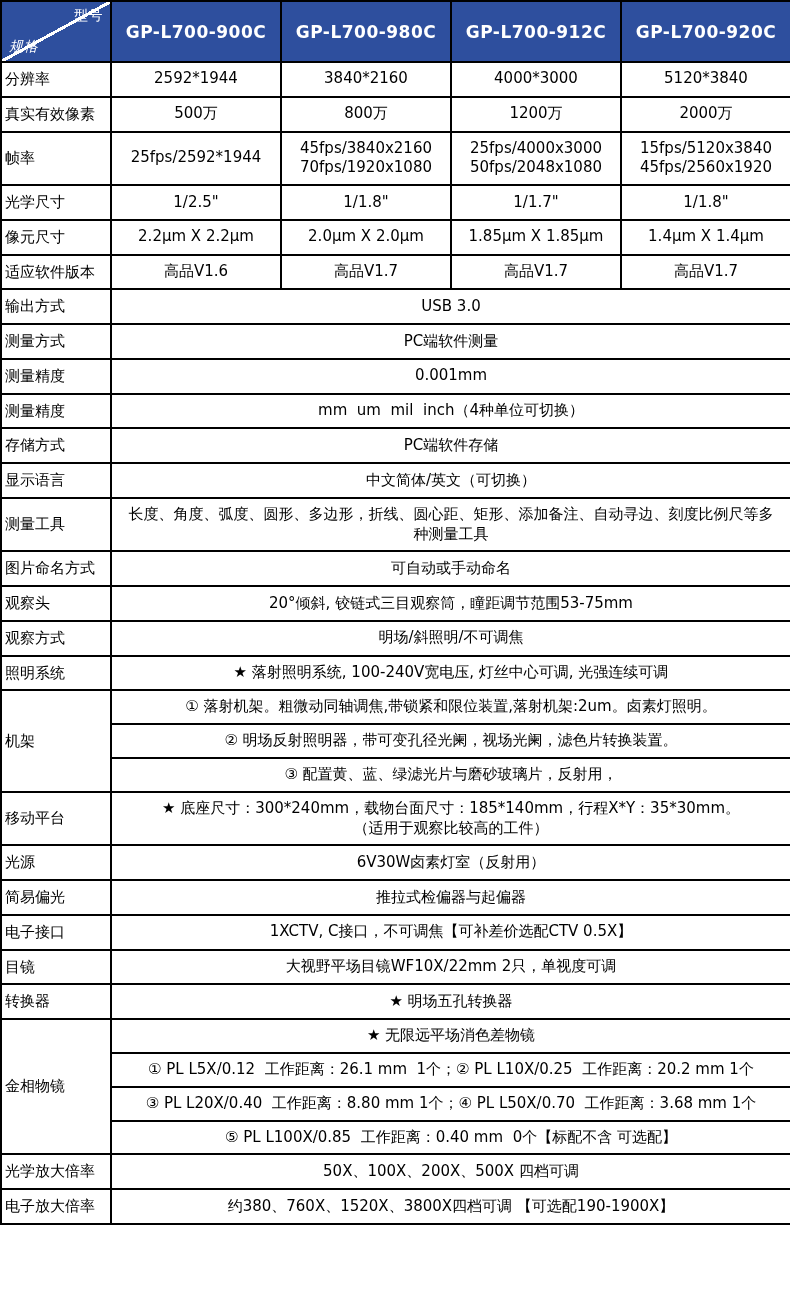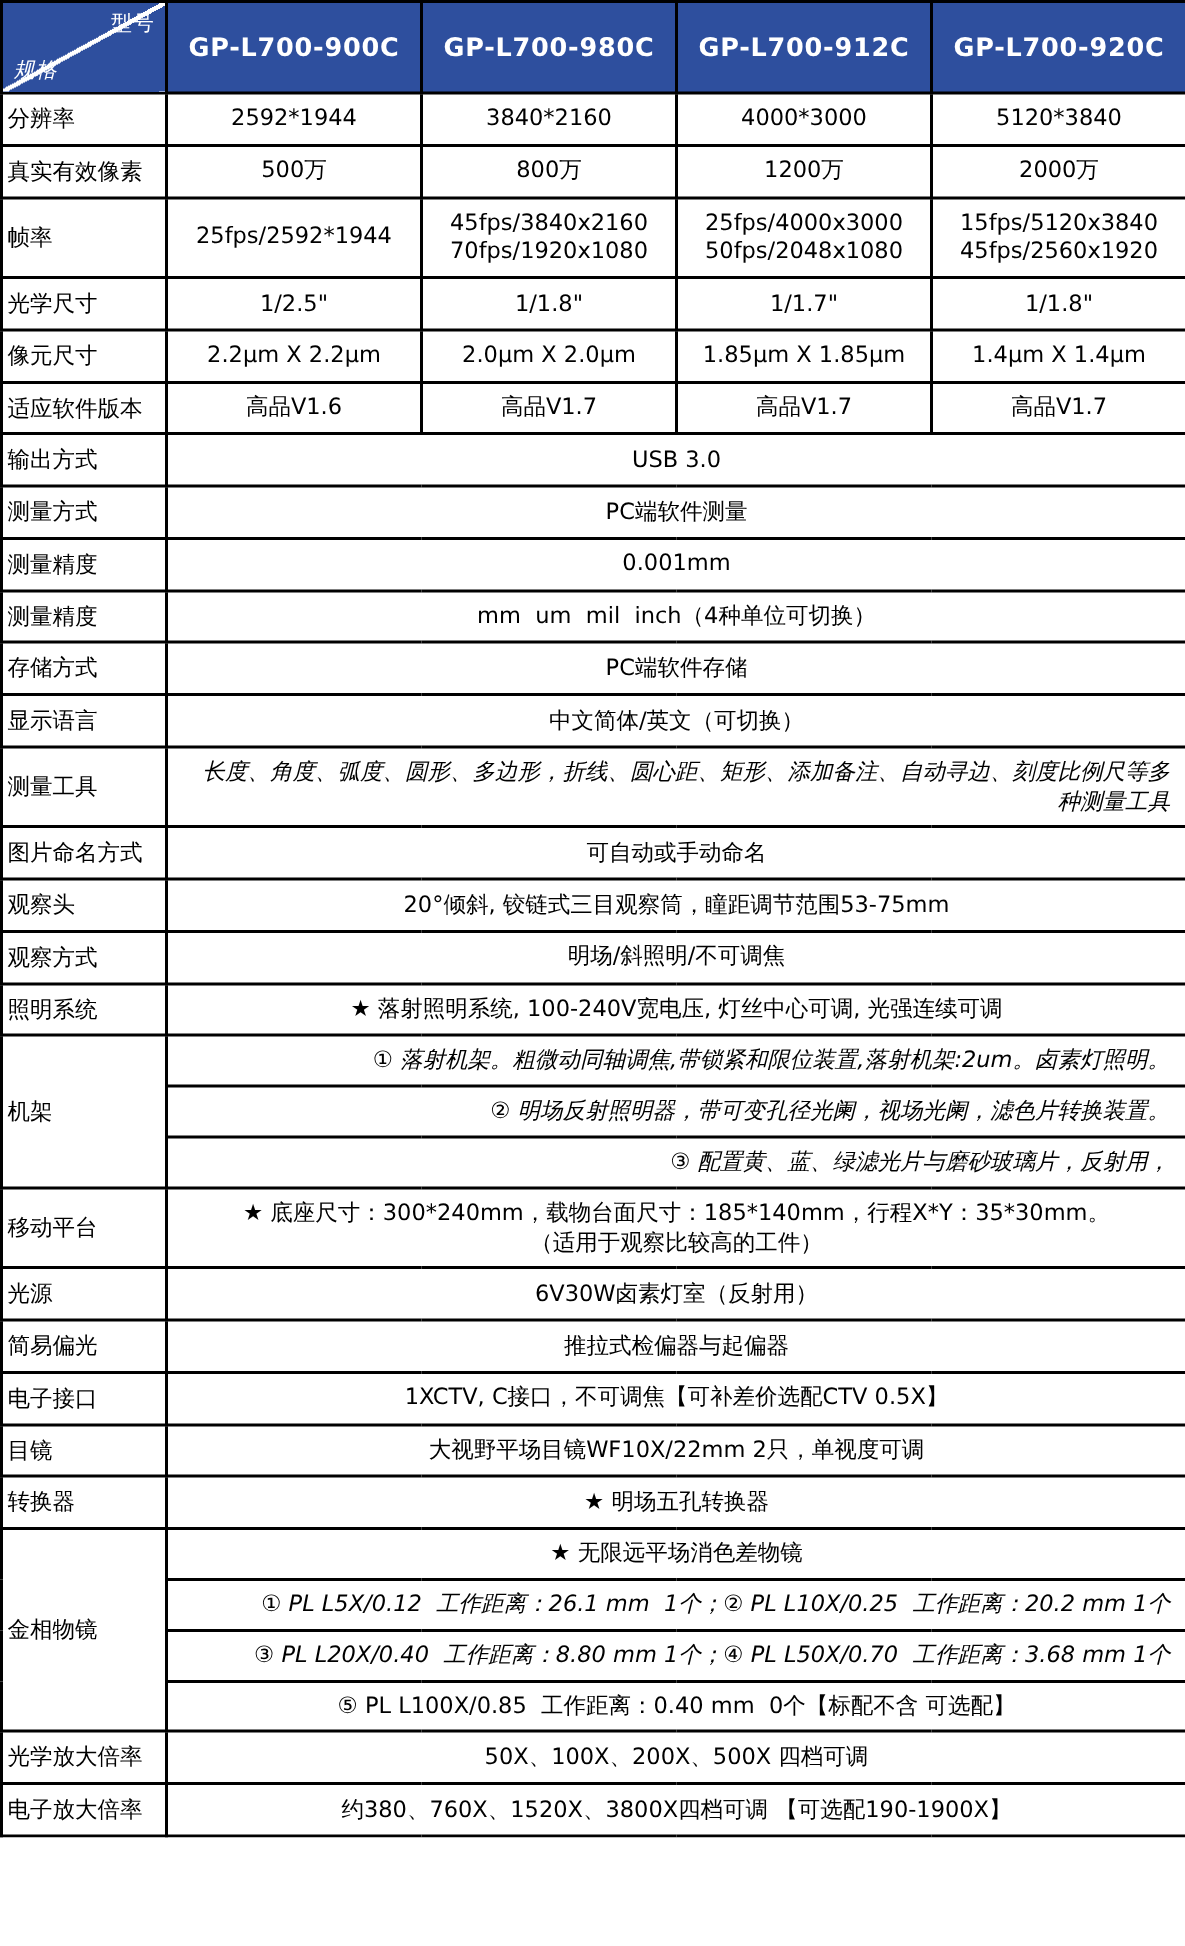--- a/index.html
+++ b/index.html
@@ -19,21 +19,21 @@
   .corner-top  { position:absolute; top:5px;  right:7px; font-size:14px; font-weight:normal; }
   .corner-bot  { position:absolute; bottom:5px; left:7px; font-size:14px; font-weight:normal;font-style:italic; }
   tbody th {
     font-weight:normal; font-size:15px; background:#fff; text-align:left;
     padding:7px 3px; line-height:1.25;
   }
   tbody td {
     font-size:15px; text-align:center; padding:6px 10px;
     line-height:1.32; white-space:pre-wrap; word-break:break-word;margin-left:20px;
   }
-  tbody td.align-left { text-align:right;font-style:italic; }
+  tbody td.align-left { text-align:center; }
   tbody td div { pointer-events:none; }
 </style>
 </head>
 <body>
 
 <table>
   <colgroup>
     <col style="width:110px">
     <col style="width:170px">
     <col style="width:170px">

